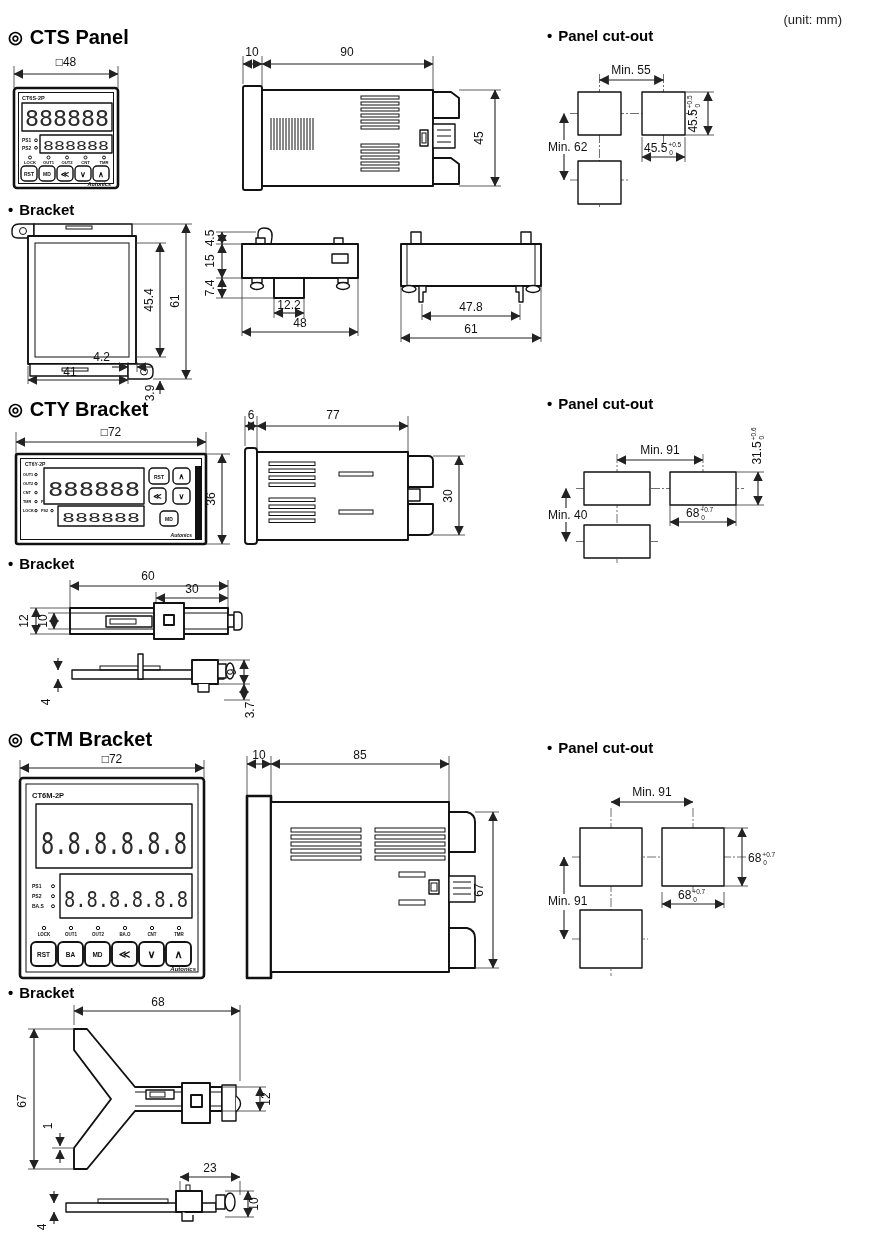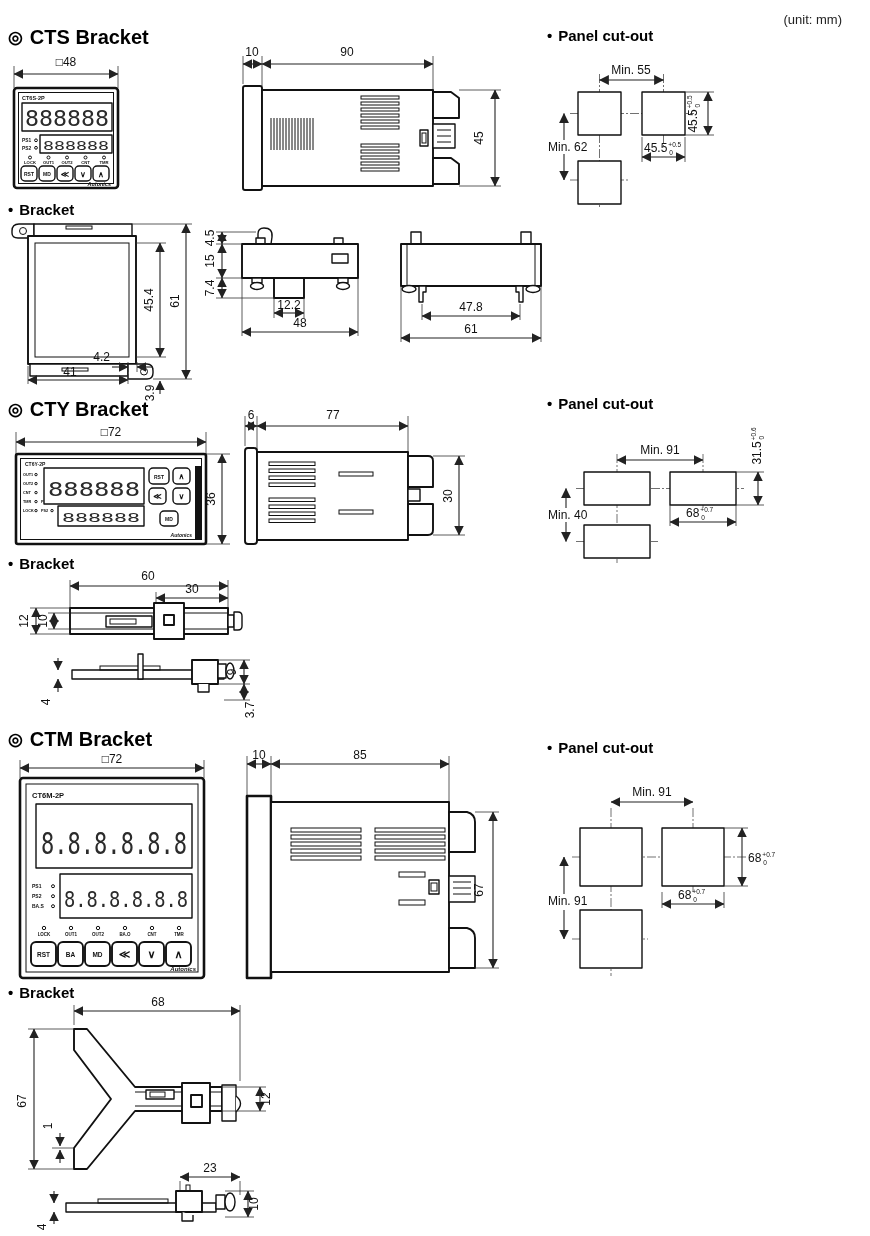--- a/index.html
+++ b/index.html
@@ -38,21 +38,21 @@
     <marker id="ar" viewBox="0 0 10 10" refX="9.5" refY="5" markerWidth="9" markerHeight="9" orient="auto-start-reverse">
       <path d="M0,0 L10,5 L0,10 z" fill="#222"></path>
     </marker>
   </defs>
 </svg>
 
 <div class="abs unit-note" style="right:10px;top:12px">(unit: mm)</div>
 
 <div class="abs sect-title" style="left:8px;top:26px">
   <span class="mk">◎</span>
-  <span>CTS Bracket</span>
+  <span>CTS Panel</span>
 </div>
 
 <svg class="abs" style="left:8px;top:50px" width="140" height="150" viewBox="0 0 140 150">
   <path class="ext" d="M6,16 V38 M110,16 V38"></path>
   <line class="dl" x1="6" y1="24" x2="110" y2="24"></line>
   <text class="dt" x="58" y="16" text-anchor="middle">□48</text>
   <rect class="s25" x="6" y="38" width="104" height="100" rx="3"></rect>
   <rect class="s1" x="10.5" y="42.5" width="95" height="91"></rect>
   <text class="pl" x="14" y="50" font-size="5.5">CT6S-2P</text>
   <rect class="s15" x="14" y="53" width="90" height="28"></rect>

